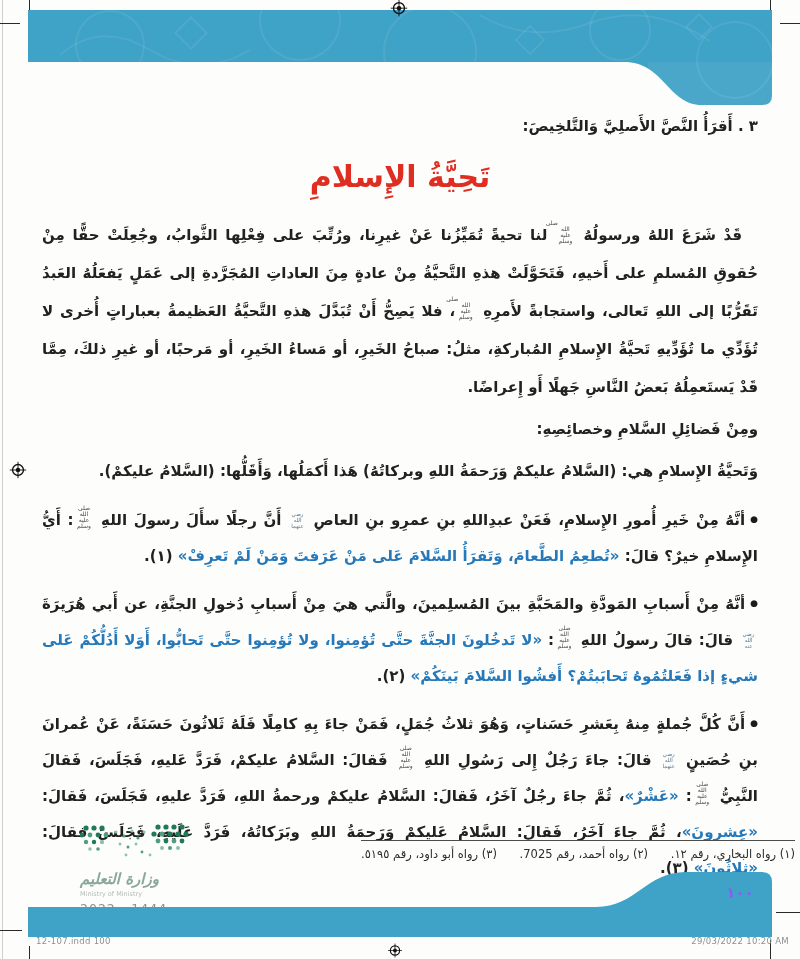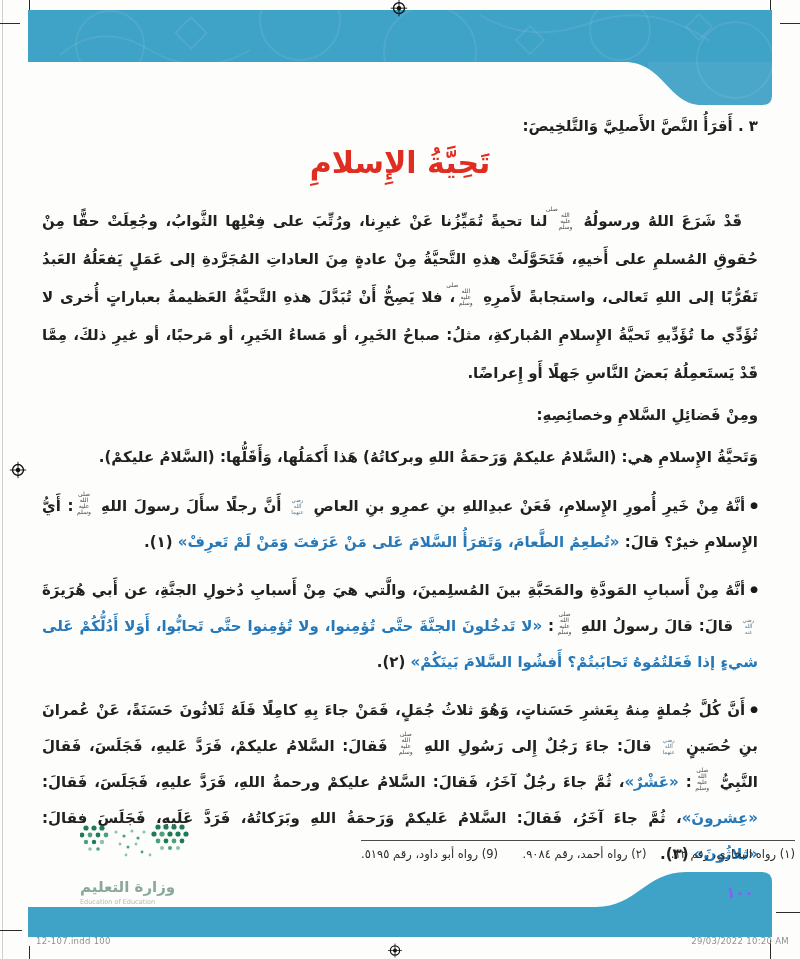--- a/index.html
+++ b/index.html
@@ -33,21 +33,21 @@
   }
   .instruction{
     font-size:15px; font-weight:bold; line-height:24px; padding-left:2px;
   }
   .section-label{
     margin-top:10px; margin-right:38px;
     color:var(--label_orange,#e8a23c);
     font-size:16px; font-weight:bold; line-height:24px;
   }
   .lesson-title{
-    margin:2px 0 0 0; text-align:center;
+    margin:16px 0 0 0; text-align:center;
     color:var(--title_red,#e02d22);
     font-size:30px; font-weight:bold; line-height:46px;
   }
   .para{
     font-size:15px; font-weight:bold; line-height:38px;
     text-align:justify; margin:0;
   }
   .para.intro{margin-top:16px; text-indent:16px;}
   .para.single{margin-top:4px;}
   .bullet-item{
@@ -69,21 +69,21 @@
   
   .footnotes{
     position:absolute; top:840px; right:24px; width:434px;
     border-top:1px solid #4c4c4a; padding-top:6px;
     direction:rtl; display:flex; justify-content:space-between;
     font-size:11.5px; color:#2c2c2a;
   }
 
   
   .logo{position:absolute; left:80px; top:822px; width:120px; direction:ltr;}
-  .logo .ar{font-size:15px; font-weight:bold; color:#8ba79b; letter-spacing:1px; margin-top:12px;}
+  .logo .ar{font-size:15px; font-weight:bold; color:#8ba79b; letter-spacing:1px; margin-top:4px;font-style:italic;}
   .logo .en{font-size:6.5px; color:#b3bcb7; margin-top:2px;}
   .logo .yr{font-size:12.5px; color:#8e8e8c; letter-spacing:1px; margin-top:3px;}
   .dot-a{fill:var(--logo_green_dark,#1e7a57);}
   .dot-b{fill:var(--logo_green_mid,#4e9f7e);}
   .dot-c{fill:var(--logo_green_light,#8cc4ab);}
 
   
   .page-number{
     position:absolute; right:56px; top:884px; width:46px;
     color:#8b5cf6; font-size:15px; font-weight:bold;
@@ -164,22 +164,22 @@
     <div class="bullet-item">
       <span class="bullet-dot">●</span><span><span>أنَّهُ مِنْ أَسبابِ المَودَّةِ والمَحَبَّةِ بينَ المُسلِمينَ، والَّتي هيَ مِنْ أَسبابِ دُخولِ الجنَّةِ، عن أَبي هُرَيرَةَ </span><span class="seg-radi">رضي الله عنه</span><span> قالَ: قالَ رسولُ اللهِ </span><span class="seg-pbuh">صلى الله عليه وسلم</span><span>: </span><span class="seg-blue">«لا تَدخُلونَ الجنَّةَ حتَّى تُؤمِنوا، ولا تُؤمِنوا حتَّى تَحابُّوا، أَوَلا أَدُلُّكُمْ عَلى شيءٍ إذا فَعَلتُمُوهُ تَحابَبتُمْ؟ أَفشُوا السَّلامَ بَينَكُمْ»</span><span> (٢).</span></span>
     </div>
     <div class="bullet-item">
       <span class="bullet-dot">●</span><span><span>أَنَّ كُلَّ جُملةٍ مِنهُ بِعَشرِ حَسَناتٍ، وَهُوَ ثلاثُ جُمَلٍ، فَمَنْ جاءَ بِهِ كامِلًا فَلَهُ ثَلاثُونَ حَسَنَةً، عَنْ عُمرانَ بنِ حُصَينٍ </span><span class="seg-radi">رضي الله عنهما</span><span> قالَ: جاءَ رَجُلٌ إِلى رَسُولِ اللهِ </span><span class="seg-pbuh">صلى الله عليه وسلم</span><span> فَقالَ: السَّلامُ عليكمْ، فَرَدَّ عَليهِ، فَجَلَسَ، فَقالَ النَّبِيُّ </span><span class="seg-pbuh">صلى الله عليه وسلم</span><span>: </span><span class="seg-blue">«عَشْرٌ»</span><span>، ثُمَّ جاءَ رجُلٌ آخَرُ، فَقالَ: السَّلامُ عليكمْ ورحمةُ اللهِ، فَرَدَّ عليهِ، فَجَلَسَ، فَقالَ: </span><span class="seg-blue">«عِشرونَ»</span><span>، ثُمَّ جاءَ آخَرُ، فَقالَ: السَّلامُ عَليكمْ وَرَحمَةُ اللهِ وبَرَكاتُهُ، فَرَدَّ عَلَيهِ، فَجَلَسَ فقالَ: </span><span class="seg-blue">«ثلاثُونَ»</span><span> (٣).</span></span>
     </div>
   </div>
 
   <div class="footnotes">
     <span>(١) رواه البخاري، رقم ١٢.</span>
-    <span>(٢) رواه أحمد، رقم ٩٠٨٤.</span>
-    <span>(9) رواه أبو داود، رقم ٥١٩٥.</span>
+    <span>(٢) رواه أحمد، رقم 7025.</span>
+    <span>(٣) رواه أبو داود، رقم ٥١٩٥.</span>
   </div>
 
   <div class="logo">
     <svg width="112" height="40" viewBox="0 0 112 40">
       <g>
         <circle class="dot-a" cx="78" cy="5" r="2.6"></circle>
           <circle class="dot-a" cx="86" cy="5" r="2.6"></circle>
           <circle class="dot-a" cx="94" cy="5" r="2.6"></circle>
           <circle class="dot-a" cx="102" cy="5" r="2.6"></circle>
         <circle class="dot-a" cx="74" cy="12" r="2.6"></circle>
@@ -213,21 +213,21 @@
           <circle class="dot-c" cx="64" cy="10" r="1.6"></circle>
         <circle class="dot-c" cx="40" cy="22" r="1.5"></circle>
           <circle class="dot-b" cx="48" cy="25" r="1.5"></circle>
           <circle class="dot-c" cx="56" cy="22" r="1.5"></circle>
         <circle class="dot-c" cx="46" cy="33" r="1.4"></circle>
           <circle class="dot-b" cx="62" cy="30" r="1.4"></circle>
           <circle class="dot-c" cx="70" cy="33" r="1.4"></circle>
       </g>
     </svg>
     <div class="ar">وزارة التعليم</div>
-    <div class="en">Education of Education</div>
+    <div class="en">Ministry of Ministry</div>
     <div class="yr">2022 - 1444</div>
   </div>
 
   <svg class="bandsvg bottom" width="800" height="111" viewBox="0 0 800 111">
     <path fill="currentColor" d="M28,59 L596,59 C636,59 646,24 686,24 L762,24 Q772,24 772,34 L772,89 L28,89 Z"></path>
   </svg>
   <div class="page-number">١٠٠</div>
 
   <div class="slug file">12-107.indd   100</div>
   <div class="slug time">29/03/2022   10:20 AM</div>

